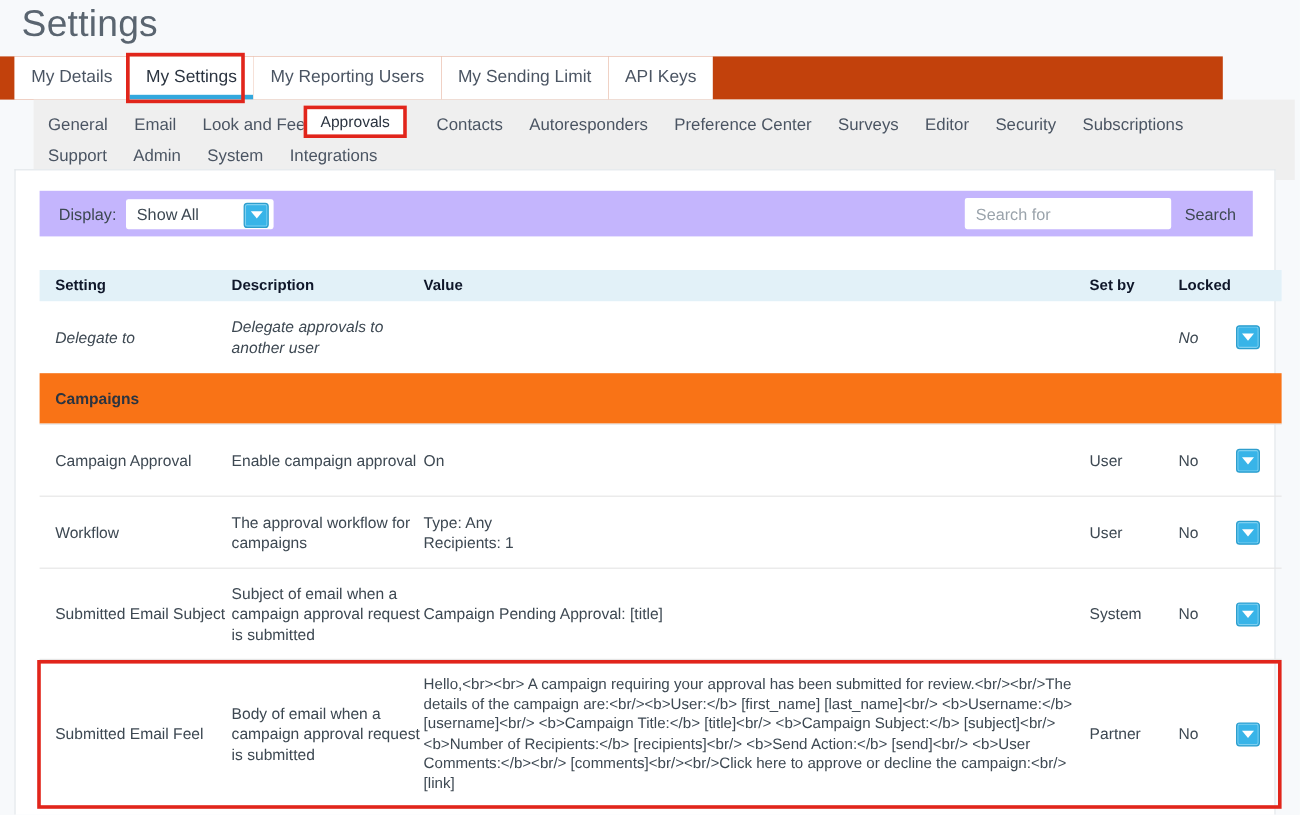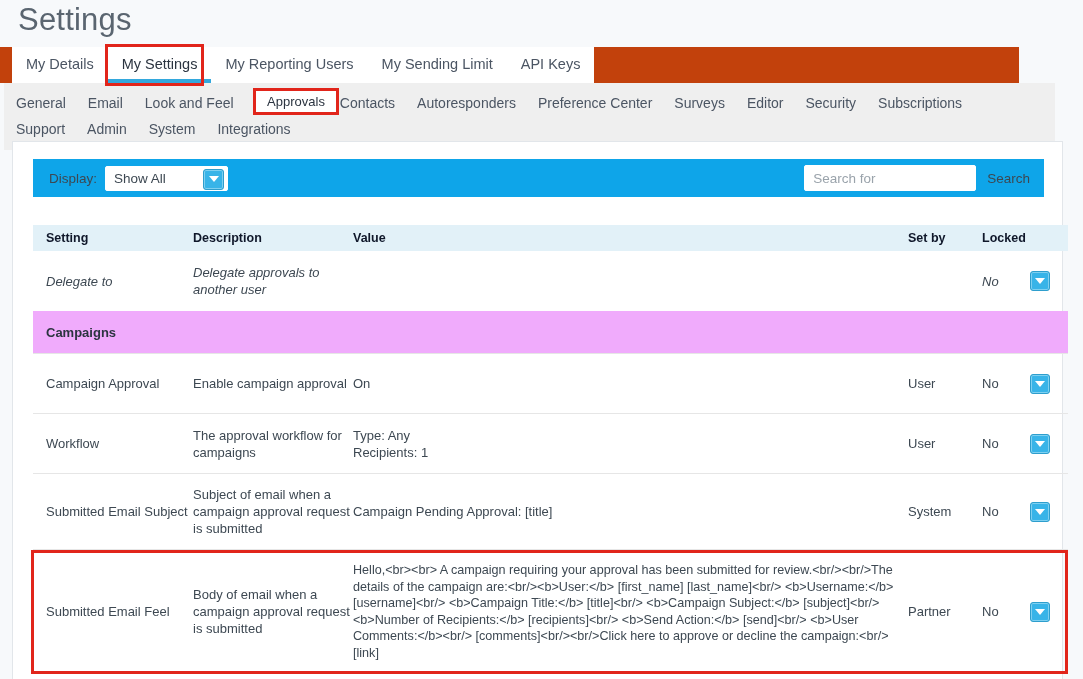--- a/index.html
+++ b/index.html
@@ -61,21 +61,21 @@
     left: 105px; top: 44px;
     width: 99px; height: 42px;
     border: 3px solid #e1251b;
     pointer-events: none;
     z-index: 6;
   }
 
   
   .subnav {
     position: absolute;
-    left: 4px; top: 83px;
+    left: 28px; top: 83px;
     width: 1051px;
     background: #efefef;
     padding: 7px 12px 8px 12px;
   }
   .subnav-row {
     display: flex;
     flex-wrap: wrap;
     align-items: center;
   }
   .subnav-item {
@@ -113,21 +113,21 @@
     background: #ffffff;
     border: 1px solid #e2e6ea;
     border-bottom: none;
   }
 
   
   .toolbar {
     position: absolute;
     left: 20px; top: 17px;
     width: 1011px; height: 38px;
-    background: #0ea5e9;
+    background: #c4b5fd;
     display: flex;
     align-items: center;
   }
   .display-label {
     font-size: 13.5px;
     color: #3d4852;
     margin-left: 16px;
     margin-right: 8px;
   }
   .select-box {
@@ -217,21 +217,21 @@
   .c-desc { width: 160px; flex: none; }
   .c-value { width: 555px; flex: none; padding-right: 8px; }
   .c-setby { width: 62px; flex: none; }
   .c-locked { width: 60px; flex: none; padding-left: 12px; }
   .c-action { width: 38px; flex: none; }
 
   .row-divider {
     border-top: 1px solid #e6e6e6;
   }
   .section-row {
-    background: #f0abfc;
+    background: #f97316;
     height: 42px;
   }
   .section-row .cell {
     font-size: 13px;
     color: #2b3440;
     font-weight: bold;
   }
   .row-action-btn {
     width: 20px; height: 20px;
     background: #38b4e8;

